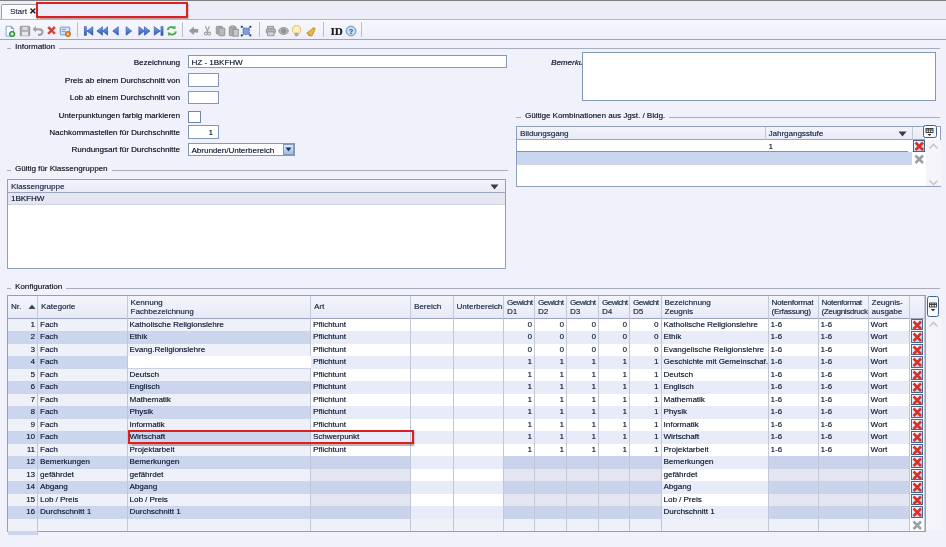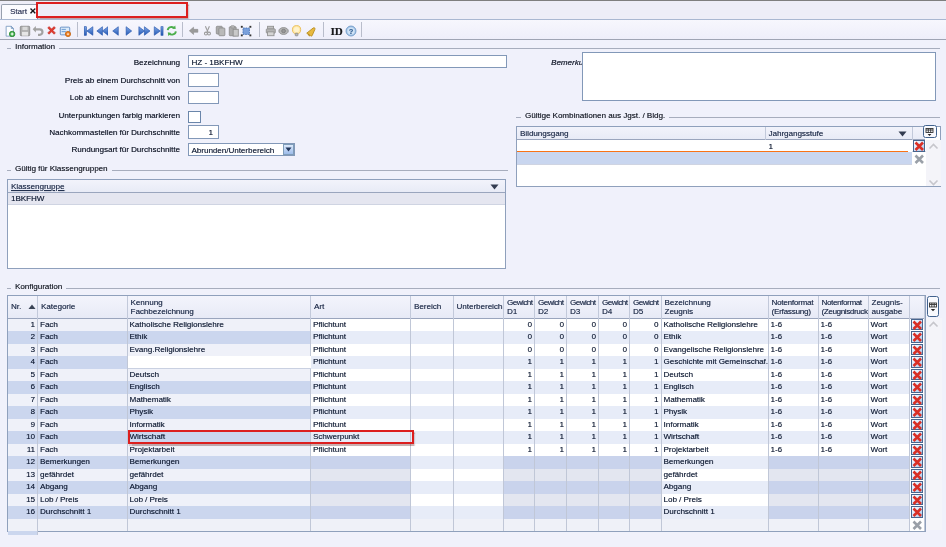--- a/index.html
+++ b/index.html
@@ -199,21 +199,21 @@
 <div class="tinput" style="left:188px;top:110.5px;width:12.5px;height:12.5px;border-color:#6a86aa;"></div>
 <div class="tinput num" style="left:187.5px;top:125px;width:31.5px;height:13.5px;padding:2px 5px 0 0;">1</div>
 <div class="tinput" style="left:187.5px;top:142.5px;width:107px;height:13.5px;padding:2px 0 0 3px;">Abrunden/Unterbereich</div>
 <div class="abs" style="left:282.5px;top:143.5px;width:11.5px;height:11.5px;background:linear-gradient(#dce9fb,#9dbcea);border:1px solid #7f9db9;"></div>
 <svg class="abs" style="left:285px;top:147px" width="7" height="5" viewBox="0 0 7 5">
       <path d="M0.5 0.5 L6.5 0.5 L3.5 4.5 z" fill="#23365a"></path>
     </svg>
 <div class="flabel" style="left:436px;top:58px;width:156px;font-style:italic;">Bemerkung</div>
 <div class="tinput" style="left:582px;top:52px;width:354px;height:49px;"></div>
 <div class="tbl" style="left:7px;top:178.5px;width:499px;height:90px;"></div>
-<div class="abs" style="left:8px;top:179.5px;width:497px;height:13px;background:linear-gradient(#f2f3fb,#e8ebf6);border-bottom:1px solid #9aa5bd;padding:2px 0 0 3px;color:#22304e;text-decoration:underline;">Klassengruppe</div>
+<div class="abs" style="left:8px;top:179.5px;width:497px;height:13px;background:linear-gradient(#f2f3fb,#e8ebf6);border-bottom:1px solid #9aa5bd;padding:2px 0 0 3px;color:#22304e;">Klassengruppe</div>
 <svg class="abs" style="left:490px;top:183.5px" width="9" height="6" viewBox="0 0 9 6">
       <path d="M0.5 0.5 L8.5 0.5 L4.5 5.5 z" fill="#333c50"></path>
     </svg>
 <div class="abs" style="left:8px;top:192.5px;width:497px;height:12.5px;background:#e5e6f0;border-bottom:1px solid #cfd4e2;padding:1.5px 0 0 3px;">1BKFHW</div>
 <div class="tbl" style="left:516px;top:125.5px;width:425px;height:61px;"></div>
 <div class="abs" style="left:517px;top:126.5px;width:408px;height:13px;background:linear-gradient(#f2f3fb,#e8ebf6);border-bottom:1px solid #9aa5bd;"></div>
 <div class="abs" style="left:520px;top:129px;color:#22304e;">Bildungsgang</div>
 <div class="abs" style="left:768.5px;top:129px;color:#22304e;">Jahrgangsstufe</div>
 <div class="abs" style="left:765px;top:126.5px;width:1px;height:13px;background:#c2c9da;"></div>
 <div class="abs" style="left:912px;top:126.5px;width:1px;height:13px;background:#c2c9da;"></div>

